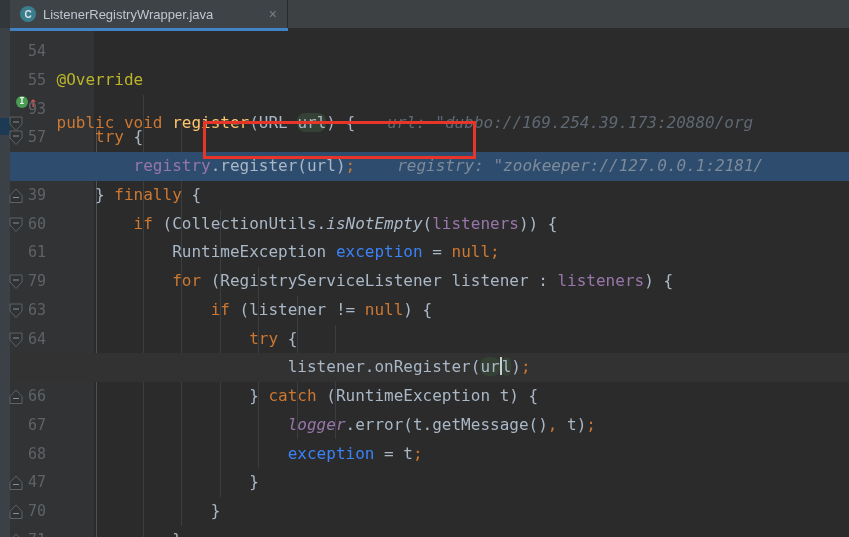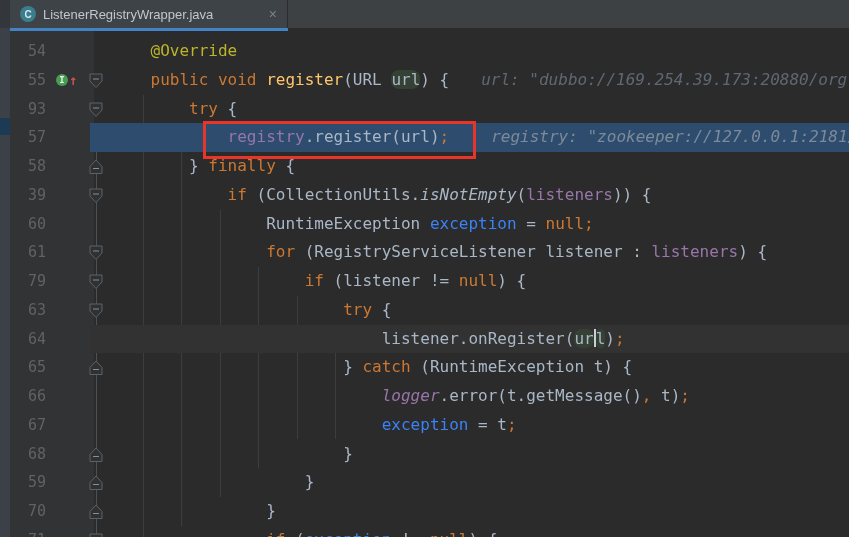--- a/index.html
+++ b/index.html
@@ -29,21 +29,21 @@
   .tab-underline { position:absolute; left:10px; top:28px; width:278px; height:3px; background:#4183C4; }
 
   
   .editor { position:absolute; left:10px; top:31px; width:839px; height:506px; background:#2B2B2B;
             font-family:"DejaVu Sans Mono", monospace; font-size:16px; }
   .gutter-bg { position:absolute; left:0; top:0; width:84px; height:506px; background:#313335; }
   .fold-line { position:absolute; left:86px; top:97px; width:1px; height:409px; background:#4E5153; }
   .guide { position:absolute; width:1px; background:#3A3E41; }
 
   .rows { position:absolute; left:0; top:0; width:839px; height:506px; padding-top:6px; }
-  .row { display:flex; height:28.75px; line-height:28.75px; white-space:nowrap; }
+  .row { display:flex; height:28.75px; line-height:28.75px; white-space:nowrap;flex-direction:column; }
   .lnum { width:40px; text-align:right; padding-right:4px; color:#606366; flex:0 0 auto; font-size:15px; }
   .licons { width:40px; flex:0 0 auto; display:flex; align-items:center; padding-left:6px; }
   .impl-circle { width:12px; height:12px; border-radius:50%; background:#499C54; color:#E8F2E9;
     font-size:9px; font-weight:bold; display:flex; align-items:center; justify-content:center; }
   .ovr-arrow { color:#C75450; font-size:14px; font-weight:bold; margin-left:1px; line-height:1; }
   .lfold { width:14px; flex:0 0 auto; position:relative; }
   .lfold svg { position:absolute; left:-1px; top:7px; }
   .lcontent { flex:1; position:relative; padding-left:8px; min-width:0; }
   .row.exec .lcontent, .row.exec .lfold { background:#2E4D6E; }
   .row.caretline .lcontent, .row.caretline .lfold { background:#323232; }
@@ -230,21 +230,21 @@
           <div class="licons"></div>
           <div class="lfold">
             <svg width="14" height="16" viewBox="0 0 14 16">
     <polygon points="1,14.5 13,14.5 13,7.5 7,1 1,7.5" fill="#2F3234" stroke="#5F6264" stroke-width="1"></polygon>
     <line x1="4" y1="9.5" x2="10" y2="9.5" stroke="#8A8D8F" stroke-width="1"></line>
             </svg>
           </div>
           <div class="lcontent"><span class="ind" style="width: 24ch;"></span><span class="def">}</span></div>
         </div>
         <div class="row">
-          <div class="lnum">59</div>
+          <div class="lnum">47</div>
           <div class="licons"></div>
           <div class="lfold">
             <svg width="14" height="16" viewBox="0 0 14 16">
     <polygon points="1,14.5 13,14.5 13,7.5 7,1 1,7.5" fill="#2F3234" stroke="#5F6264" stroke-width="1"></polygon>
     <line x1="4" y1="9.5" x2="10" y2="9.5" stroke="#8A8D8F" stroke-width="1"></line>
             </svg>
           </div>
           <div class="lcontent"><span class="ind" style="width: 20ch;"></span><span class="def">}</span></div>
         </div>
         <div class="row">

